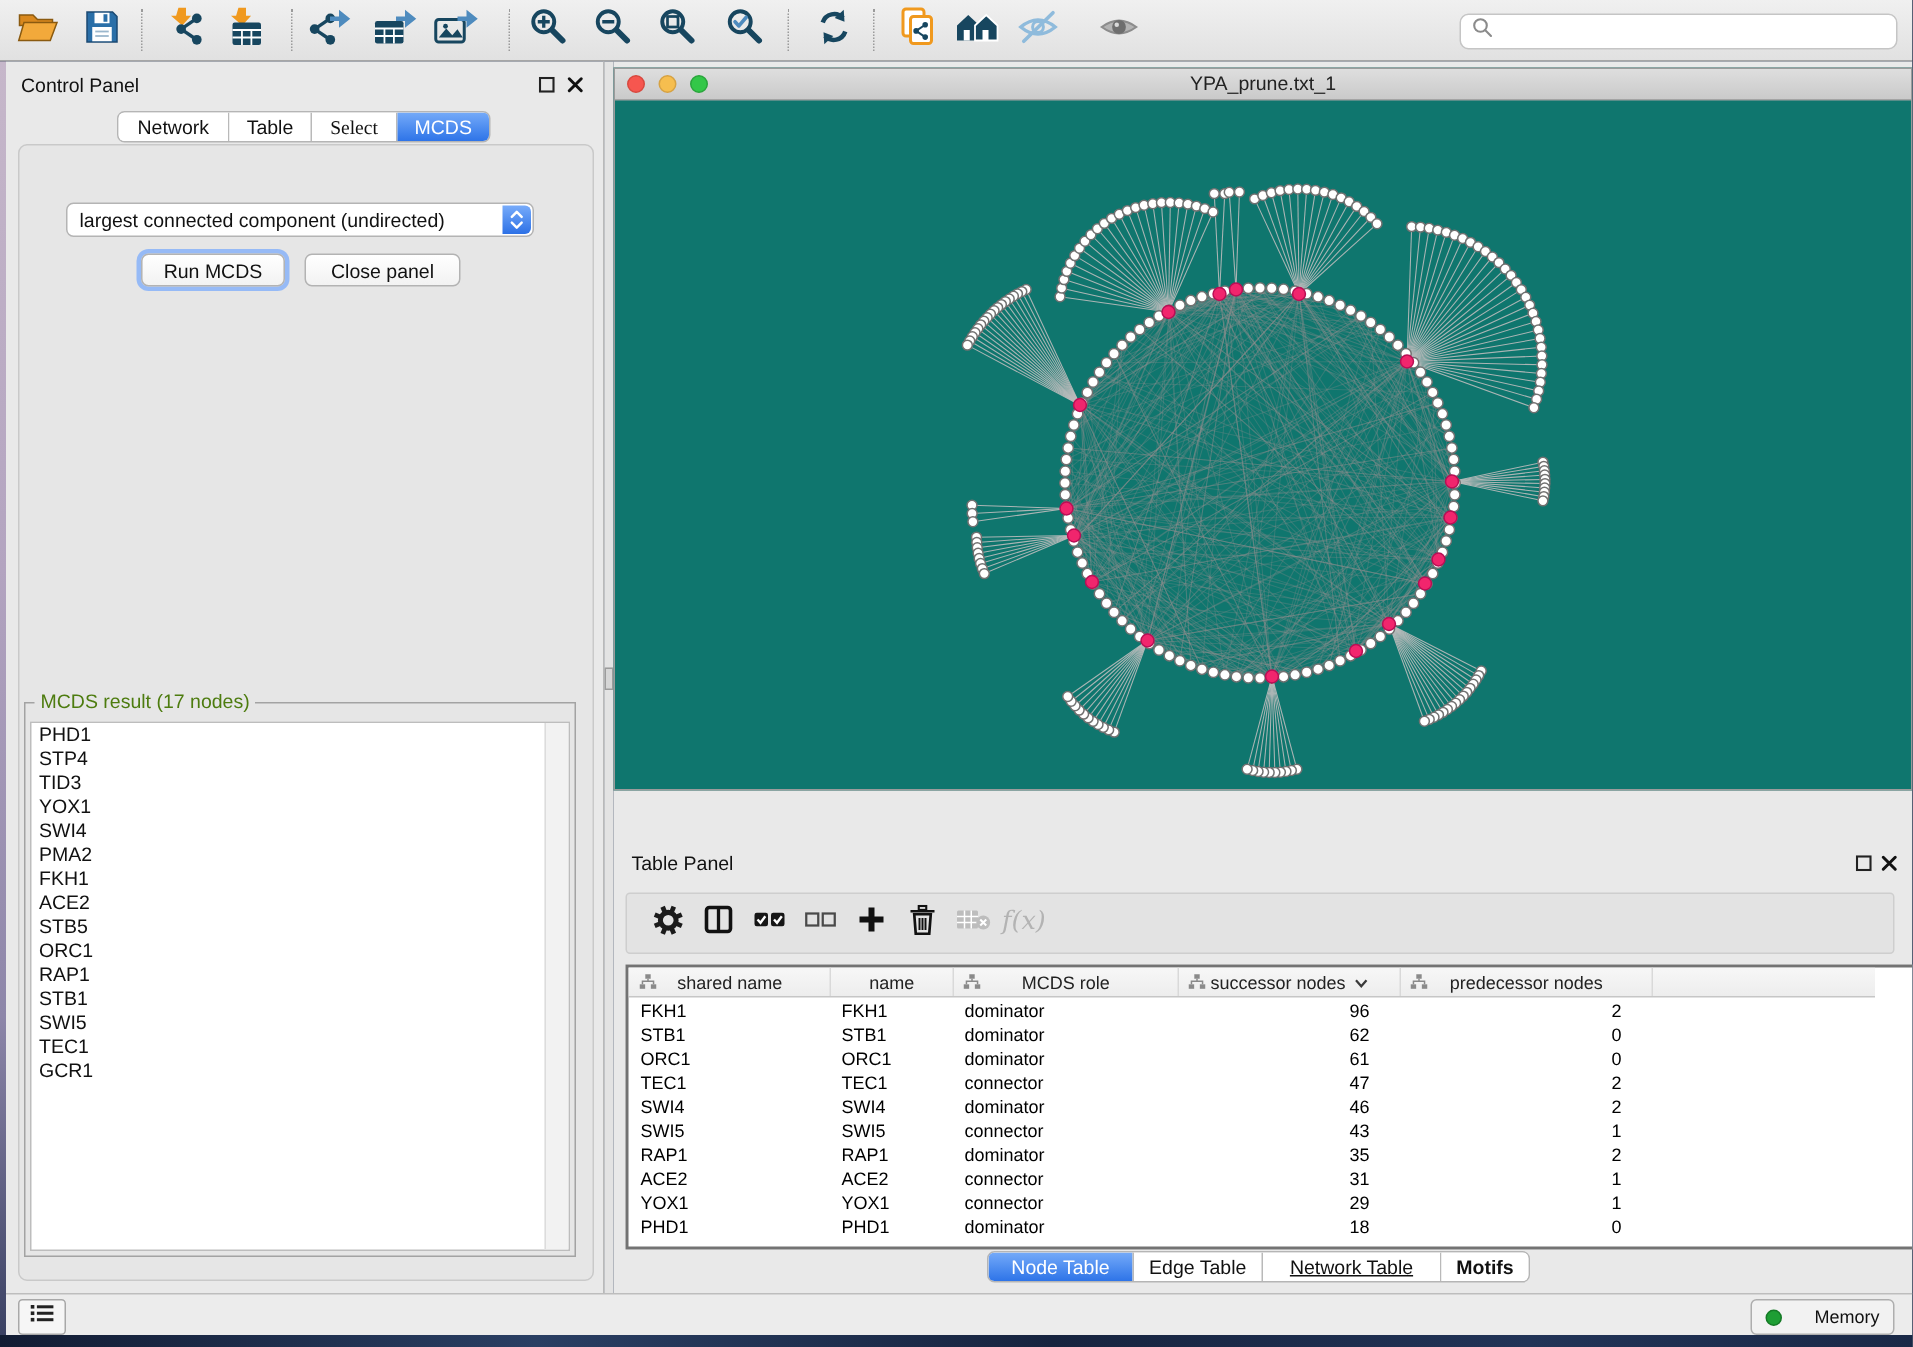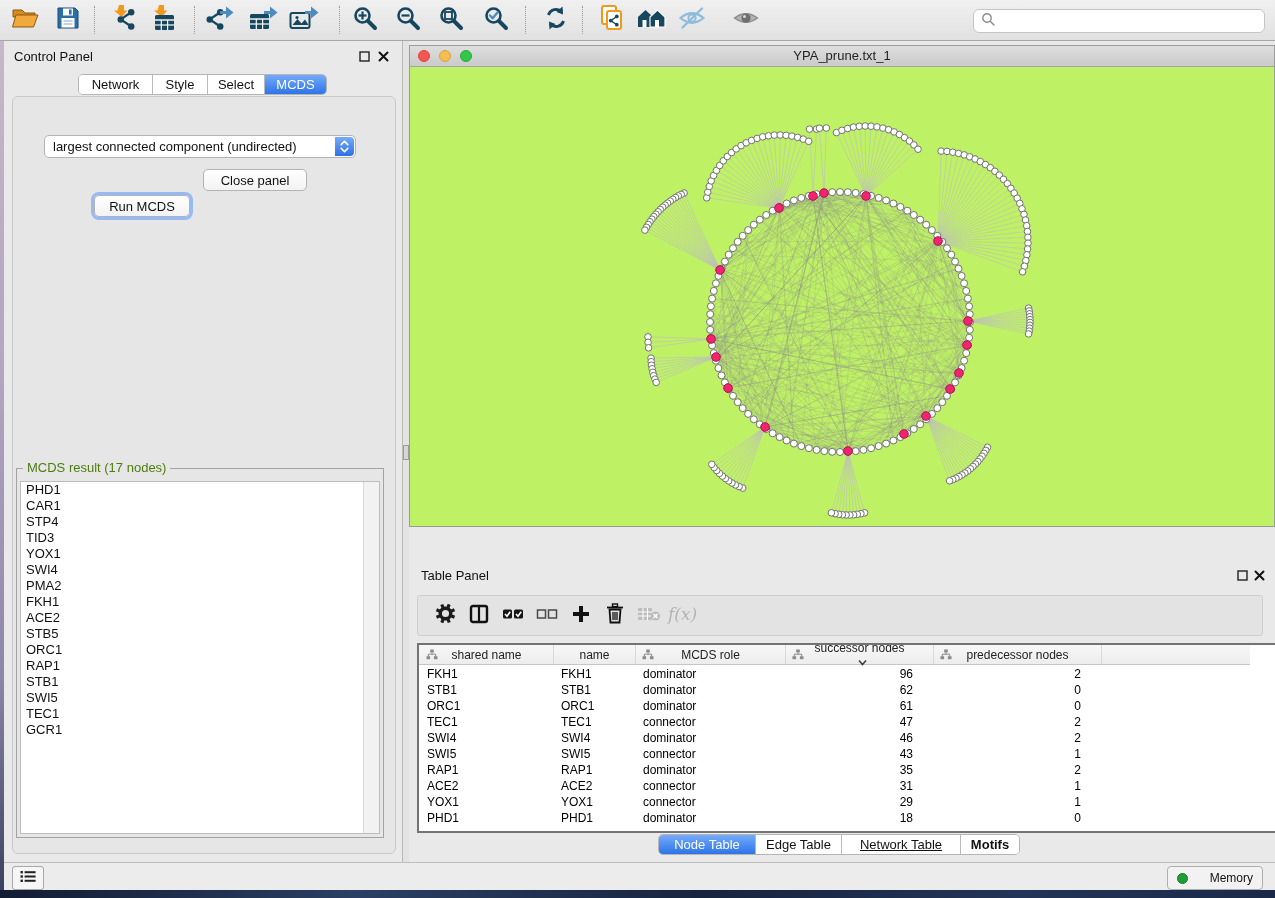--- a/index.html
+++ b/index.html
@@ -27,32 +27,32 @@
   .seg .seg-item:last-child{border-right:none;}
   .seg .seg-item.active{background:linear-gradient(#74aaf9,#2e74e8);color:#fff;}
   .cp-card{left:12px;top:96px;width:382px;height:756px;background:#e6e6e6;border:1px solid #c9c9c9;border-radius:6px;}
   .opt-label{font-size:13px;color:#111;text-align:center;}
   .dropdown{left:44px;top:135px;width:312px;height:23px;background:#fff;border:1px solid #b4b4b4;border-radius:5px;
     display:flex;align-items:center;box-sizing:border-box;font-size:13px;color:#111;padding-left:8px;}
   .dd-stepper{position:absolute;right:1px;top:1px;bottom:1px;width:19px;border-radius:0 4px 4px 0;
     background:linear-gradient(#77abfa,#2d71e6);display:flex;align-items:center;justify-content:center;}
   .btn{background:linear-gradient(#ffffff,#f2f2f2);border:1px solid #b3b3b3;border-radius:5px;font-size:13px;color:#111;
     display:flex;align-items:center;justify-content:center;box-sizing:border-box;}
-  .btn.focus-ring{box-shadow:0 0 0 3px rgba(108,163,255,.65);margin-top:26px;}
+  .btn.focus-ring{box-shadow:0 0 0 3px rgba(108,163,255,.65);}
   .fieldset{left:16px;top:468px;width:368px;height:370px;border:1px solid #a3a3a3;box-sizing:border-box;}
   .legend{position:absolute;left:6px;top:-9px;background:#e6e6e6;padding:0 4px;font-size:13px;color:#4d7c0f;}
   .mcds-list{position:absolute;left:3px;right:3px;top:12px;bottom:3px;background:#fff;border:1px solid #bdbdbd;overflow:hidden;}
   .mcds-scroll{position:absolute;right:0;top:0;bottom:0;width:15px;background:#f2f2f2;border-left:1px solid #dcdcdc;}
   .mcds-item{font-size:13px;line-height:16px;color:#111;padding-left:5px;}
   
   .v-splitter{left:403px;top:41px;width:6px;height:821px;background:#e3e3e3;}
   .v-handle{position:absolute;left:0;top:404px;width:6px;height:15px;background:#d6d6d6;border:1px solid #9c9c9c;box-sizing:border-box;}
   .right-bg{left:409px;top:41px;width:866px;height:821px;background:#e9e9e9;}
   
-  .net-window{left:409px;top:45px;width:866px;height:482px;background:#bef264;border:1px solid #9b9b9b;box-sizing:border-box;}
+  .net-window{left:409px;top:45px;width:866px;height:482px;background:#0f766e;border:1px solid #9b9b9b;box-sizing:border-box;}
   .net-titlebar{position:relative;height:20px;background:linear-gradient(#dedede,#cacaca);border-bottom:1px solid #a4a4a4;}
   .net-title{position:absolute;left:0;right:0;top:2px;text-align:center;font-size:13px;color:#222;}
   .tl{position:absolute;top:4px;width:12px;height:12px;border-radius:50%;box-sizing:border-box;}
   .net-canvas{position:absolute;left:0;top:20px;width:864px;height:490px;}
   
   .tp-toolbar{left:417px;top:595px;width:846px;height:41px;background:#e3e3e3;border:1px solid #cecece;border-radius:3px;
     display:flex;align-items:center;box-sizing:border-box;padding-left:10px;}
   .tp-btn{width:34px;height:32px;display:flex;align-items:center;justify-content:center;}
   .table-box{left:417px;top:643px;width:966px;height:190px;background:#fff;border:2px solid #737373;box-sizing:border-box;overflow:hidden;}
   .thead{position:absolute;left:0;top:0;height:19px;background:linear-gradient(#f7f7f7,#ededed);border-bottom:1px solid #c6c6c6;}
@@ -259,22 +259,22 @@
       </svg>
   </div>
   <div class="abs win-mini" style="left:377px;top:50px;">
     <svg width="11" height="11" viewBox="0 0 11 11">
         <path d="M1.5 1.5 L9.5 9.5 M9.5 1.5 L1.5 9.5" stroke="#111" stroke-width="2" stroke-linecap="round"></path>
       </svg>
   </div>
 
   <div class="abs seg" style="left:78px;top:74px;" id="cp-tabs">
       <div class="seg-item" style="width: 74px;">Network</div>
-      <div class="seg-item" style="width: 55px;">Style</div>
-      <div class="seg-item" style="width: 57px;">Select</div>
+      <div class="seg-item" style="width: 55px;">Table</div>
+      <div class="seg-item" style="width: 57px; font-family: Liberation Serif, serif;">Select</div>
       <div class="seg-item active" style="width: 61px;">MCDS</div>
     </div>
   <div class="abs cp-card"></div>
 
   <div class="abs dropdown">
     <span>largest connected component (undirected)</span>
     <span class="dd-stepper">
       <svg width="9" height="13" viewBox="0 0 9 13">
           <path d="M1.2 4.6 L4.5 1.2 L7.8 4.6" fill="none" stroke="#fff" stroke-width="1.6" stroke-linecap="round" stroke-linejoin="round"></path>
           <path d="M1.2 8.4 L4.5 11.8 L7.8 8.4" fill="none" stroke="#fff" stroke-width="1.6" stroke-linecap="round" stroke-linejoin="round"></path>
@@ -283,21 +283,20 @@
   </div>
 
   <div class="abs btn focus-ring" style="left:94px;top:169px;width:96px;height:22px;">Run MCDS</div>
   <div class="abs btn" style="left:203px;top:169px;width:104px;height:22px;">Close panel</div>
 
   <div class="abs fieldset">
     <span class="legend">MCDS result (17 nodes)</span>
     <div class="mcds-list">
       <div id="mcds-items">
           <div class="mcds-item">PHD1</div>
-          <div class="mcds-item">CAR1</div>
           <div class="mcds-item">STP4</div>
           <div class="mcds-item">TID3</div>
           <div class="mcds-item">YOX1</div>
           <div class="mcds-item">SWI4</div>
           <div class="mcds-item">PMA2</div>
           <div class="mcds-item">FKH1</div>
           <div class="mcds-item">ACE2</div>
           <div class="mcds-item">STB5</div>
           <div class="mcds-item">ORC1</div>
           <div class="mcds-item">RAP1</div>
@@ -1291,21 +1290,21 @@
         </div>
         <div class="th" style="left: 217px; width: 150px;">
           <span class="th-icon"><svg width="12" height="11" viewBox="0 0 12 11">
               <rect x="4.2" y="0.5" width="3.6" height="3" fill="#8a8a8a"></rect>
               <rect x="0.5" y="7.2" width="3.6" height="3" fill="#8a8a8a"></rect>
               <rect x="7.9" y="7.2" width="3.6" height="3" fill="#8a8a8a"></rect>
               <path d="M2.3 7.2 V5.2 H9.7 V7.2 M6 3.5 V5.2" fill="none" stroke="#8a8a8a" stroke-width="1"></path>
             </svg></span>
           <span>MCDS role</span>
         </div>
-        <div class="th" style="left: 367px; width: 148px; flex-direction: column;">
+        <div class="th" style="left: 367px; width: 148px;">
           <span class="th-icon"><svg width="12" height="11" viewBox="0 0 12 11">
               <rect x="4.2" y="0.5" width="3.6" height="3" fill="#8a8a8a"></rect>
               <rect x="0.5" y="7.2" width="3.6" height="3" fill="#8a8a8a"></rect>
               <rect x="7.9" y="7.2" width="3.6" height="3" fill="#8a8a8a"></rect>
               <path d="M2.3 7.2 V5.2 H9.7 V7.2 M6 3.5 V5.2" fill="none" stroke="#8a8a8a" stroke-width="1"></path>
             </svg></span>
           <span>successor nodes</span>
           <span style="margin-left:6px;"><svg width="9" height="7" viewBox="0 0 9 7">
               <path d="M1 1.5 L4.5 5.5 L8 1.5" fill="none" stroke="#3a3a3a" stroke-width="1.5"></path>
             </svg></span>

